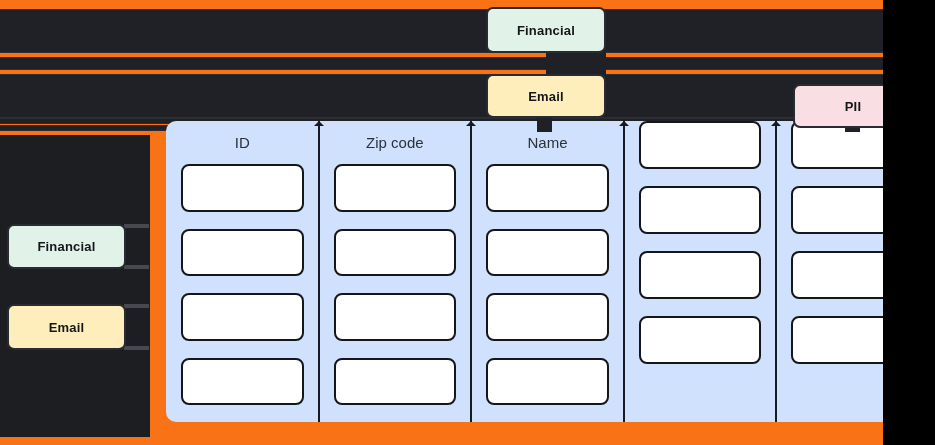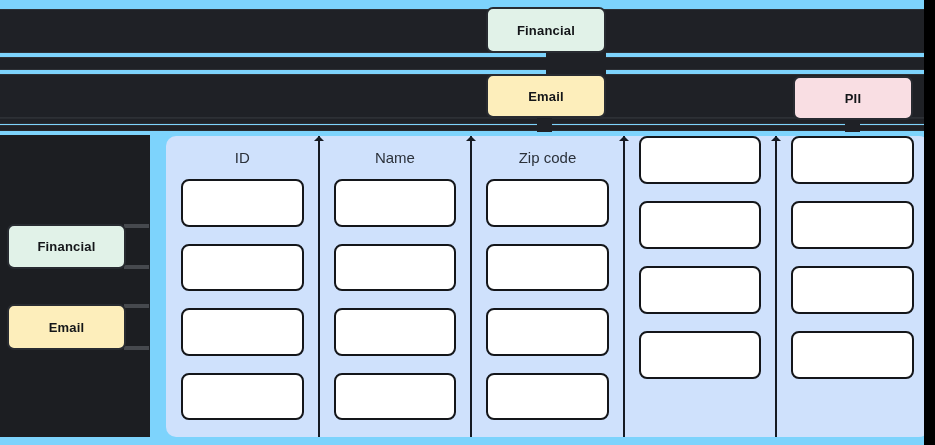--- a/index.html
+++ b/index.html
@@ -1,19 +1,20 @@
 <!DOCTYPE html>
 <html><head>
 <meta charset="utf-8">
 <style>
   html,body{margin:0;padding:0;background:#000;}
   .stage{
-    position:relative;width:924px;height:445px;overflow:hidden;
-    background:#7dd3fc;
+    position:relative;width:856px;height:445px;overflow:hidden;
+    background:#f97316;
     font-family:"Liberation Sans","DejaVu Sans",sans-serif;
+    padding-left:27px;
   }
   
   .bar{
     position:absolute;left:0;width:935px;
     background:#1f2126;border-top:1px solid #2d3035;border-bottom:1px solid #2d3035;
     box-sizing:border-box;
   }
   .bar-a{top:9px;height:44px;}
   .bar-b{top:57px;height:13px;}
   .bar-c{top:74px;height:44px;}
@@ -35,40 +36,40 @@
     display:flex;align-items:center;justify-content:center;
     border:2px solid #282b31;border-radius:7px;
     font-size:13px;font-weight:700;color:#141619;letter-spacing:.2px;
     cursor:default;
   }
   .chip-green{background:#e1f2e8;}
   .chip-yellow{background:#fdeebb;}
   .chip-pink{background:#f9dee3;}
   .chip-top-financial{left:486px;top:7px;width:120px;height:46px;}
   .chip-top-email{left:486px;top:74px;width:120px;height:44px;}
-  .chip-top-pii{left:793px;top:76px;width:120px;height:44px;}
+  .chip-top-pii{left:793px;top:84px;width:120px;height:44px;}
   .chip-side-financial{left:7px;top:224px;width:119px;height:45px;}
   .chip-side-email{left:7px;top:304px;width:119px;height:46px;}
 
   
   .sidebar{
     position:absolute;left:0;top:135px;width:150px;height:302px;
     background:#1c1e22;z-index:1;
   }
   .stub{
     position:absolute;z-index:2;box-sizing:border-box;background:transparent;
     border-top:2px solid #46494e;border-bottom:2px solid #46494e;
     box-shadow:inset 0 5px 0 -3px #46494e, inset 0 -5px 0 -3px #46494e;
   }
   .stub-financial{left:124px;top:224px;width:25px;height:45px;}
   .stub-email{left:124px;top:304px;width:25px;height:46px;}
 
   
   .panel{
-    position:absolute;left:166px;top:136px;width:763px;height:301px;
+    position:absolute;left:166px;top:121px;width:763px;height:301px;
     background:#cfe1fc;border-radius:10px;z-index:1;
     display:flex;
   }
   .col{flex:1 1 0;min-width:0;display:flex;flex-direction:column;}
   .col-header{
     height:44px;display:flex;align-items:center;justify-content:center;
     font-size:15px;color:#2b313a;
   }
   .cell{
     height:48px;margin:0 15px 17px 15px;
@@ -125,29 +126,29 @@
 
     <div class="col">
       <div class="col-header">ID</div>
       <div class="cell"></div>
       <div class="cell"></div>
       <div class="cell"></div>
       <div class="cell"></div>
     </div>
 
     <div class="col">
-      <div class="col-header">Name</div>
+      <div class="col-header">Zip code</div>
       <div class="cell"></div>
       <div class="cell"></div>
       <div class="cell"></div>
       <div class="cell"></div>
     </div>
 
     <div class="col">
-      <div class="col-header">Zip code</div>
+      <div class="col-header">Name</div>
       <div class="cell"></div>
       <div class="cell"></div>
       <div class="cell"></div>
       <div class="cell"></div>
     </div>
 
     <div class="col">
       <div class="cell"></div>
       <div class="cell"></div>
       <div class="cell"></div>

